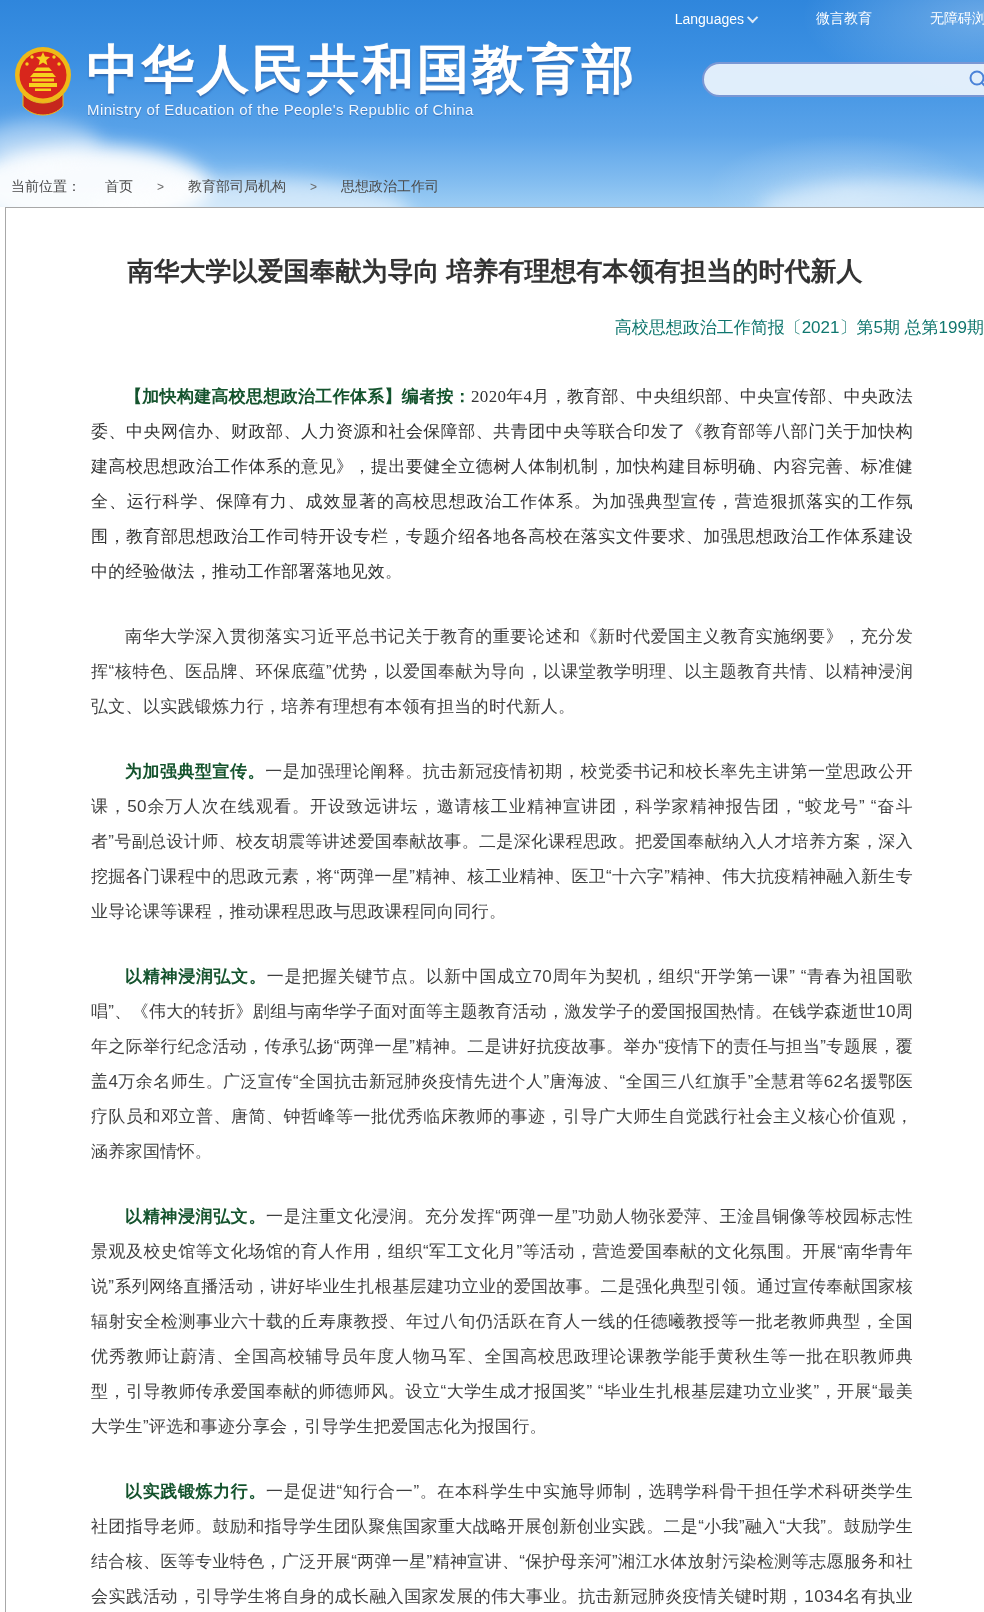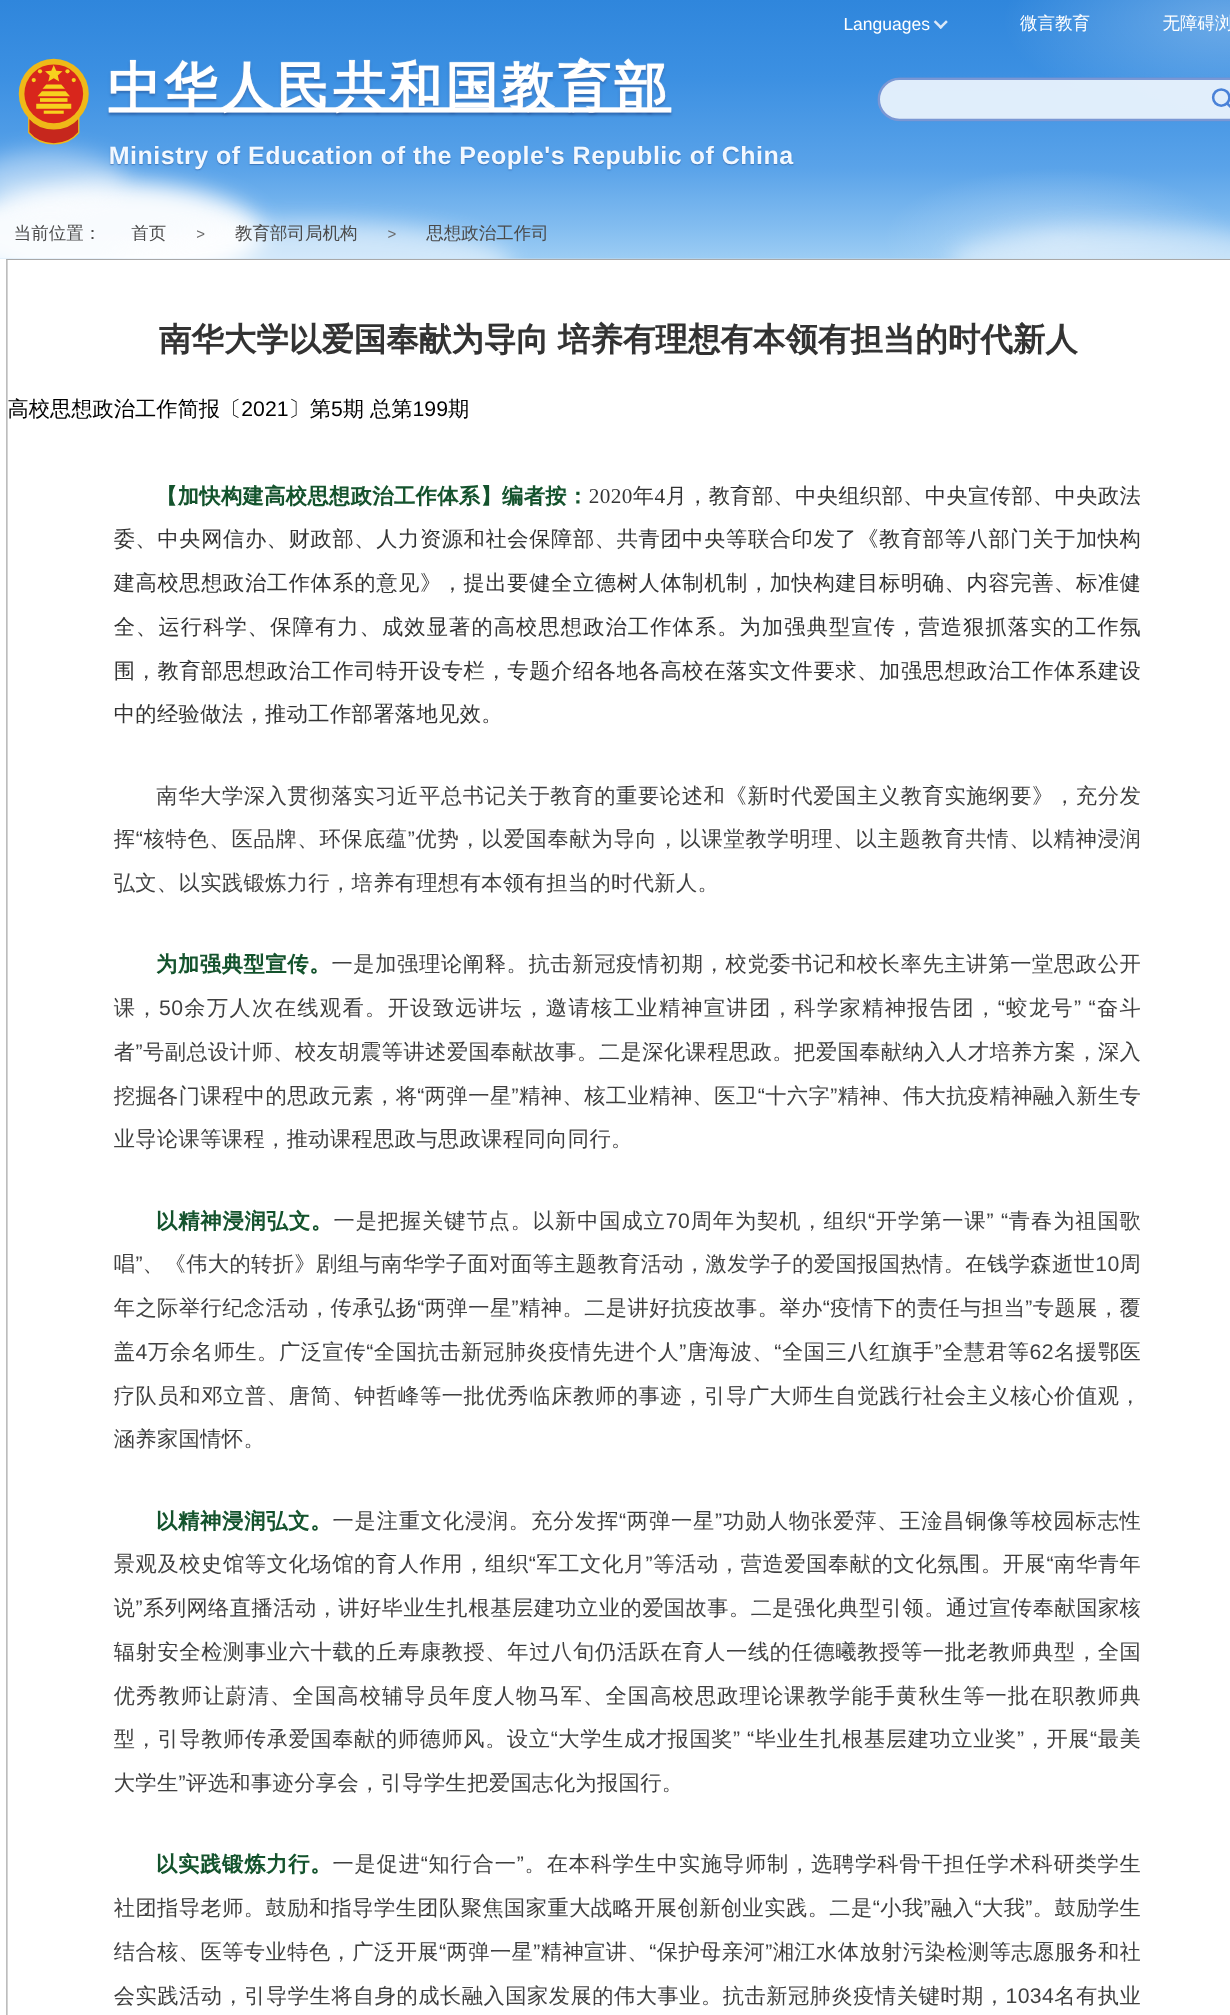--- a/index.html
+++ b/index.html
@@ -25,26 +25,25 @@
     gap:22px; color:#fff; font-size:14px; white-space:nowrap;
   }
   .topbar a{ color:#fff; text-decoration:none; cursor:pointer; display:flex; align-items:center; gap:6px;padding-left:36px;}
   .chev{ width:8px; height:8px; border-left:2px solid #dce9f8; border-bottom:2px solid #dce9f8;
     transform:rotate(-45deg) translateY(-2px); display:inline-block; }
 
   .logo-link{ position:absolute; left:13px; top:44px; display:flex; align-items:flex-start; text-decoration:none; }
   .emblem{ width:60px; height:78px; flex:0 0 auto; }
   .titles{ margin-left:14px; }
   .site-title{
-    color:#fff; font-size:42px; font-weight:bold; letter-spacing:3px; line-height:50px;
+    color:#fff; font-size:52px; font-weight:bold; letter-spacing:3px; line-height:50px;
     text-shadow:0 2px 2px rgba(25,70,140,.55), 0 0 1px rgba(255,255,255,.8);
-    text-decoration:underline;
   }
   .site-subtitle{
-    color:#f2f8ff; font-size:20px; font-weight:bold; letter-spacing:.4px; margin-top:20px;
+    color:#f2f8ff; font-size:15px; font-weight:normal; letter-spacing:.4px; margin-top:7px;
     text-shadow:0 1px 1px rgba(25,70,140,.5);
   }
 
   .search{
     position:absolute; top:62px; right:-18px; width:300px; height:35px;
     border:2px solid rgba(105,135,205,.85); border-radius:18px;
     background:rgba(233,242,252,.95); display:flex; align-items:center;
   }
   .search input{
     flex:1; border:none; outline:none; background:transparent; height:100%;
@@ -62,21 +61,21 @@
   
   .content-box{
     margin-left:5px; width:calc(100% - 5px); min-height:1420px;
     background:#fff; border:1px solid #a8a8a8; border-right:none;
     padding:48px 0 60px 0;
   }
   .article-title{
     text-align:center; font-size:26px; font-weight:bold; color:#333;
     line-height:30px; padding:0 120px;
   }
-  .issue-line{ text-align:left; font-size:17px; color:#000000; margin-top:30px; }
+  .issue-line{ text-align:right; font-size:17px; color:#0f766e; margin-top:30px; }
 
   .article-body{ width:822px; margin:40px 0 0 85px; color:#3f3f3f; font-size:17px; }
   .article-body p{
     line-height:35px; text-align:justify; text-indent:2em; margin:0 0 30px 0;
     letter-spacing:.3px;
   }
   .article-body p.kaiti{
     font-family:"Liberation Serif", serif; color:#333;
   }
   .lead{ font-weight:bold; color:#14532d; }

